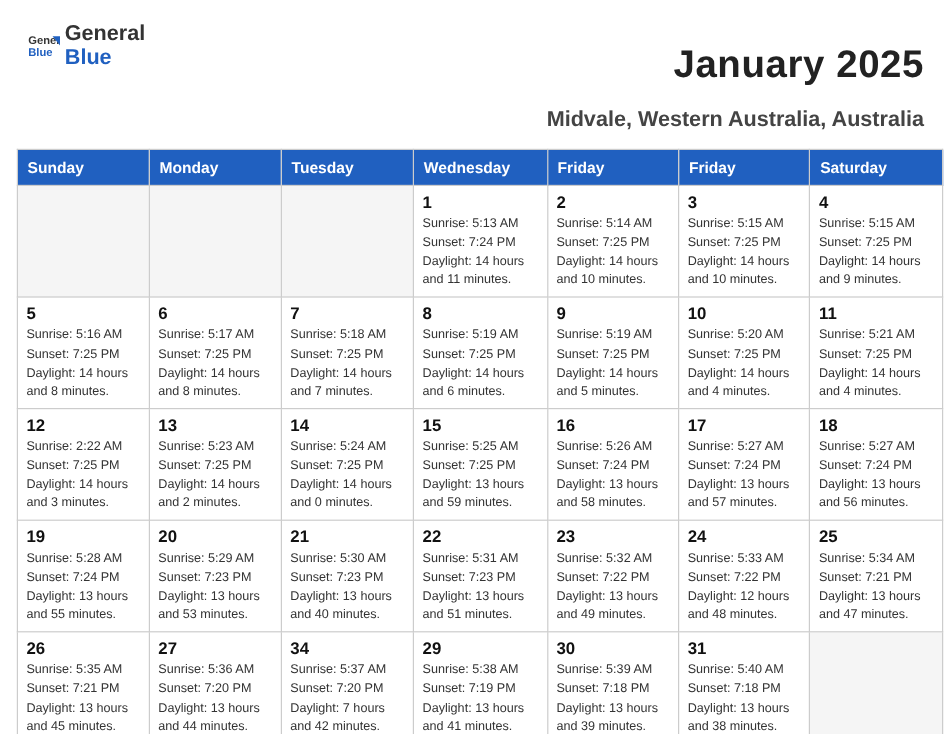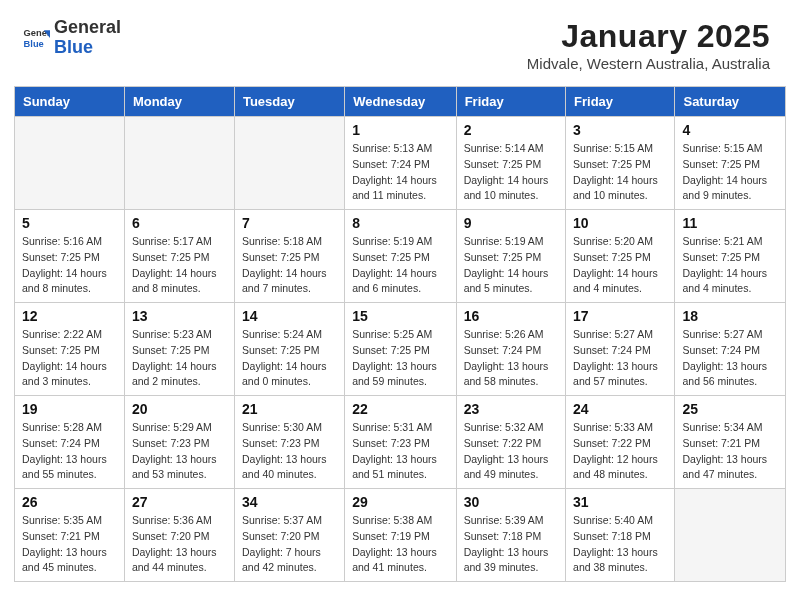--- a/index.html
+++ b/index.html
@@ -33,25 +33,27 @@
       height: 28px;
     }
     .title-block {
       text-align: right;
     }
     .month-title {
       font-size: 32px;
       font-weight: bold;
       color: #222;
       letter-spacing: 0.5px;
+      margin-top: 17px;
     }
     .location-title {
-      font-size: 15px;
+      font-size: 18px;
       color: #444;
-      font-weight: normal;
+      font-weight: bold;
+      margin-top: 17px;
     }
     .calendar {
       width: 100%;
       border-collapse: collapse;
       margin: 4px;
       padding: 0 10px 10px 10px;
     }
     .calendar th {
       background: #2060c0;
       color: #fff;

